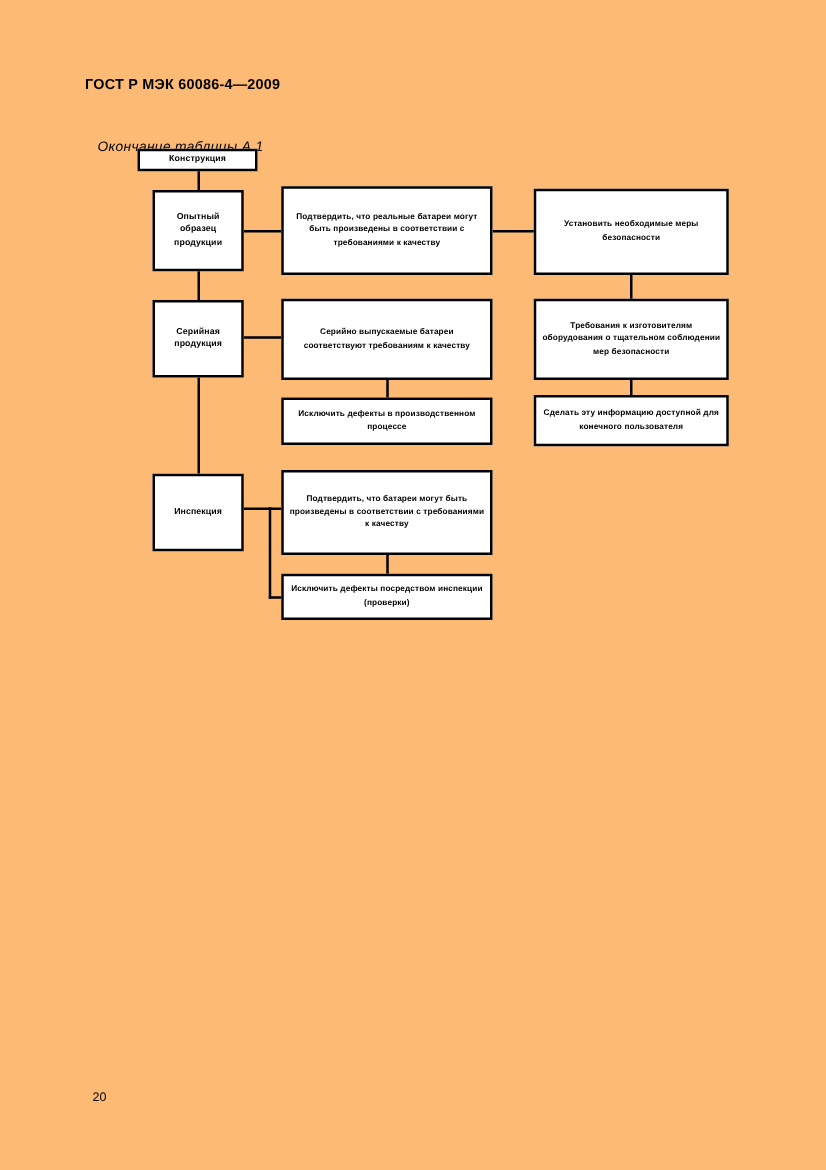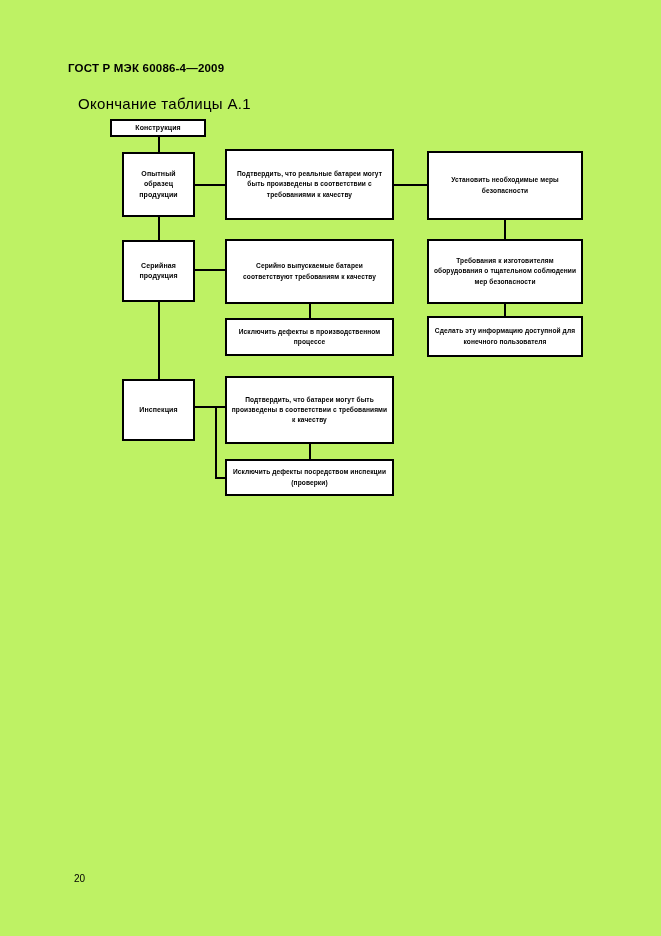--- a/index.html
+++ b/index.html
@@ -4,39 +4,40 @@
 <style>
   html, body {
     margin: 0;
     padding: 0;
     background: #ffffff;
   }
   .page {
     position: relative;
     width: 661px;
     height: 936px;
-    background: #bef264;
+    background: #fdba74;
     font-family: "Liberation Sans", sans-serif;
     color: #000000;
     overflow: hidden;
   }
   .doc-header {
     position: absolute;
     left: 68px;
     top: 62px;
     font-size: 11.5px;
     font-weight: bold;
     letter-spacing: 0.2px;
     white-space: nowrap;
   }
   .table-caption {
     position: absolute;
     left: 78px;
-    top: 95px;
-    font-size: 15px;
+    top: 112px;
+    font-size: 11px;
+    font-style: italic;
     letter-spacing: 0.3px;
     white-space: nowrap;
   }
   .page-number {
     position: absolute;
     left: 74px;
     top: 873px;
     font-size: 10px;
   }
 

